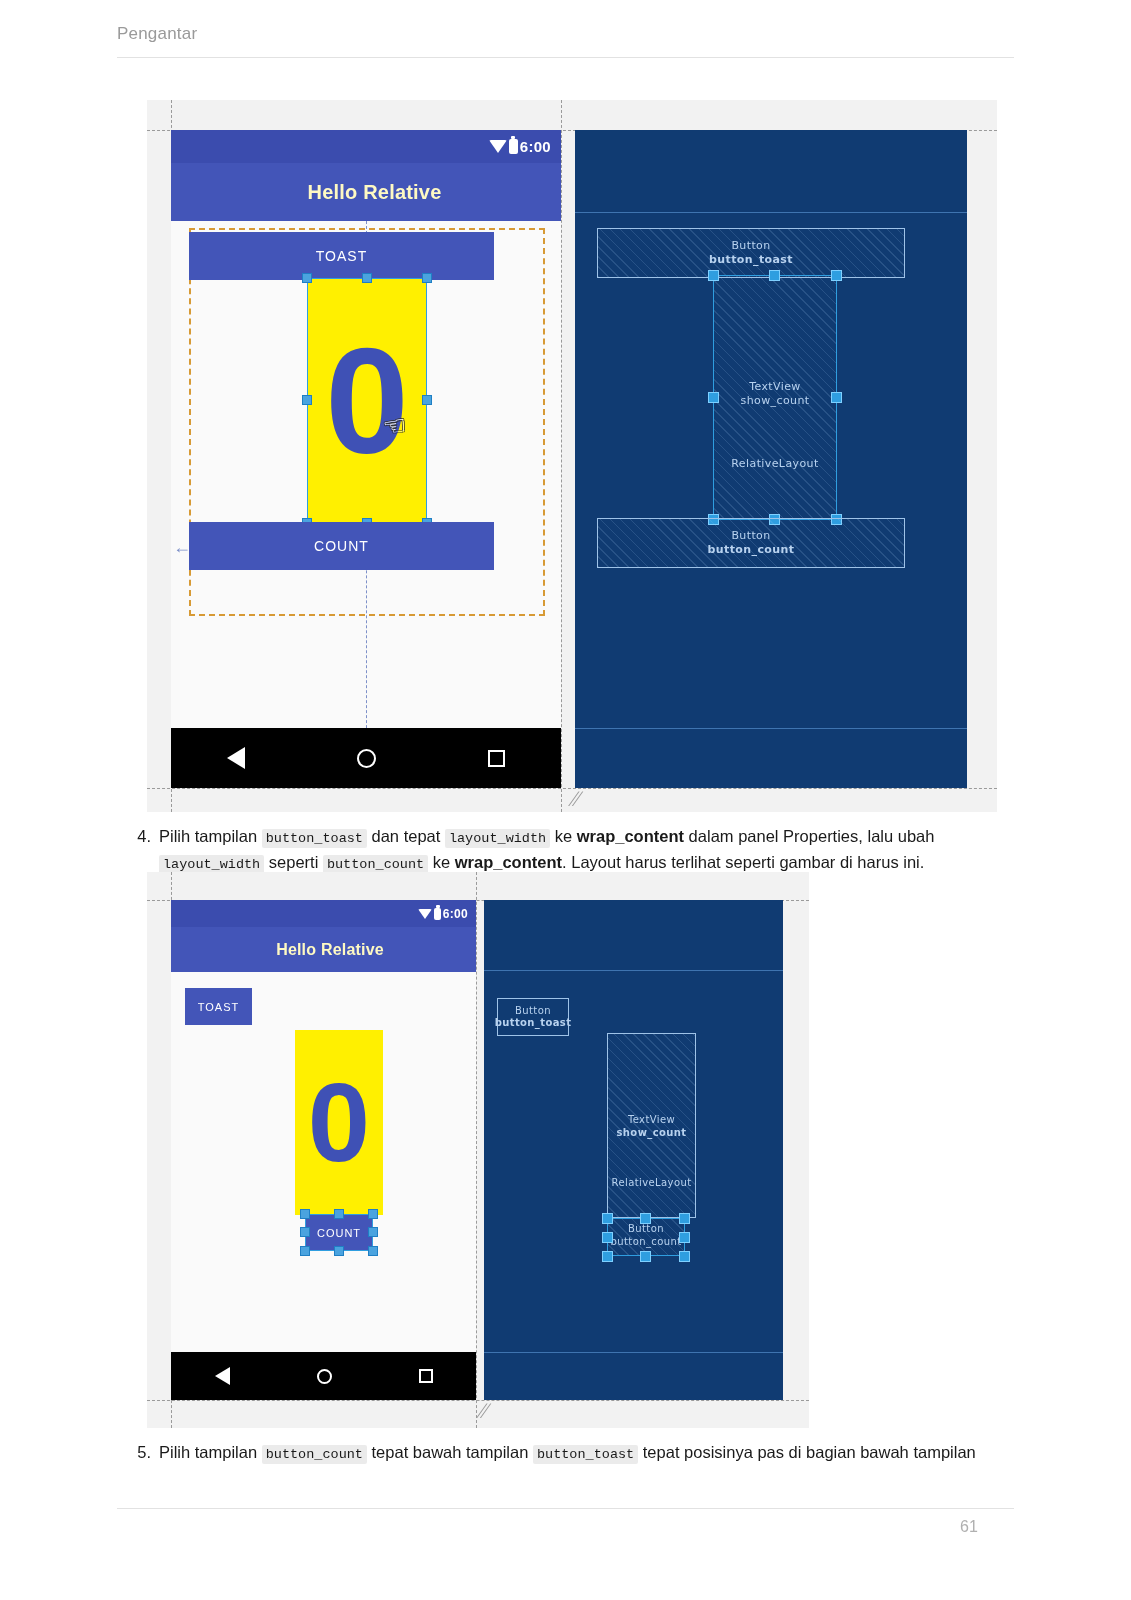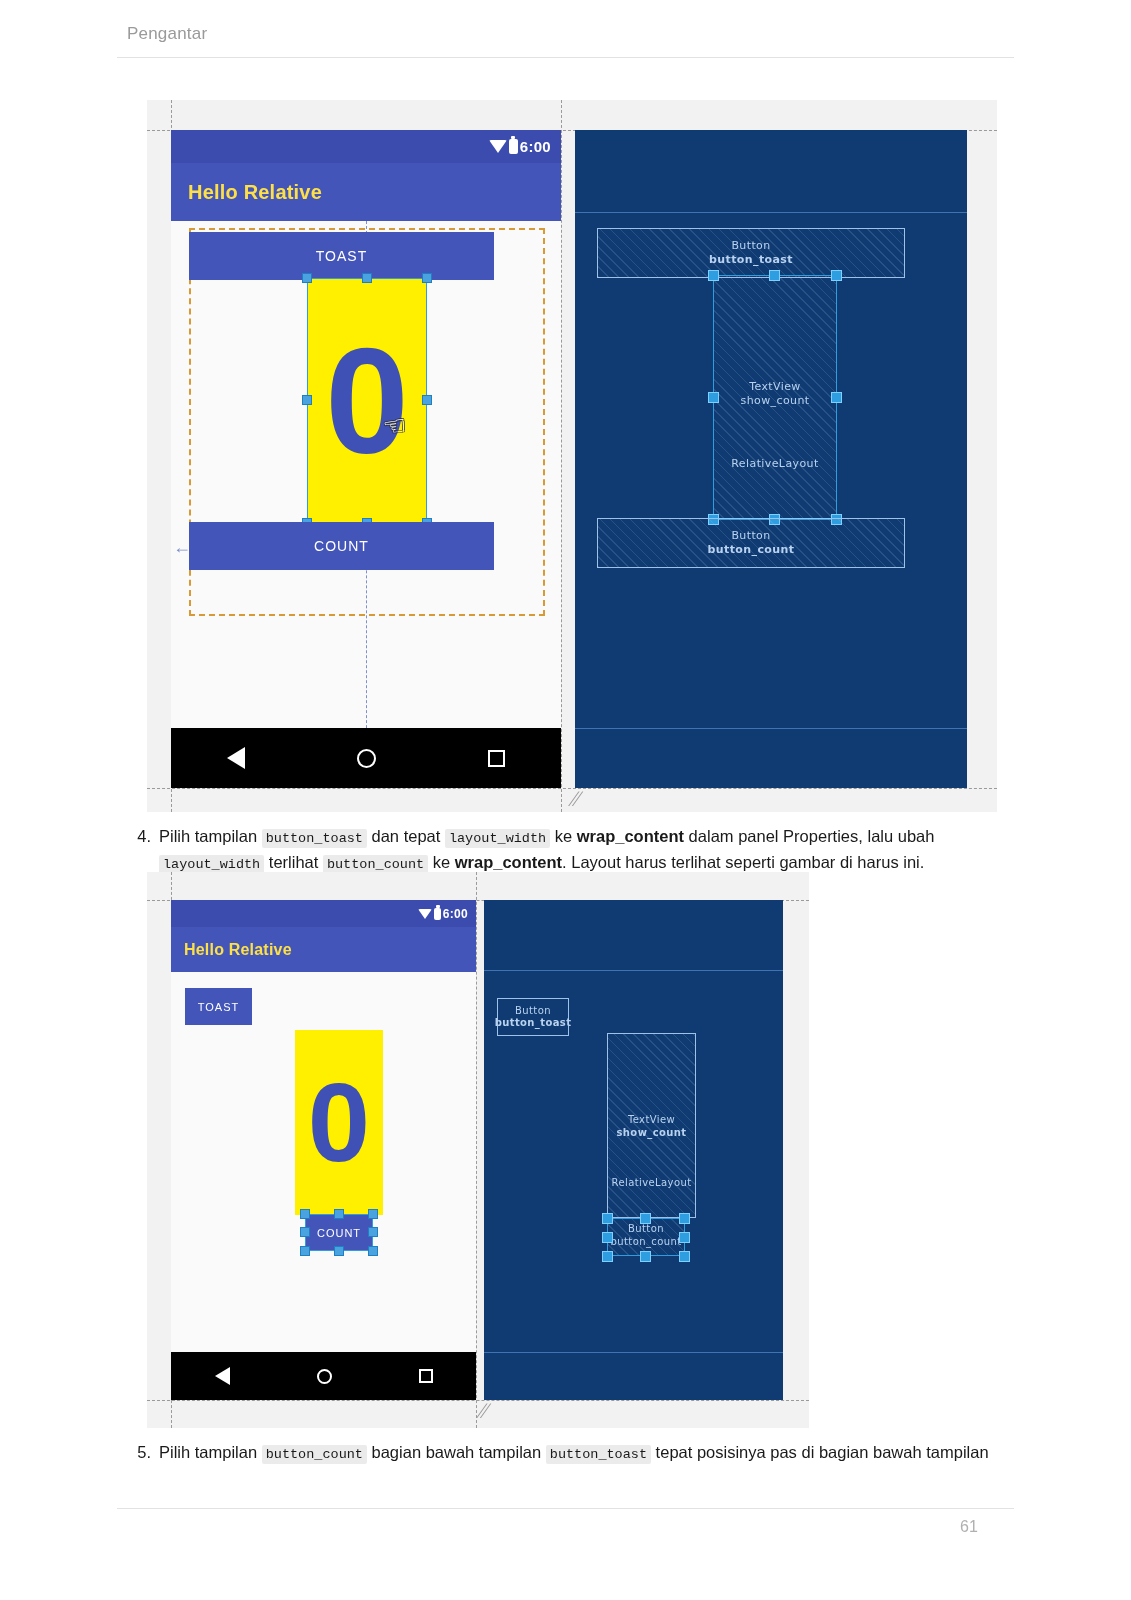--- a/index.html
+++ b/index.html
@@ -12,21 +12,21 @@
     position:relative;
     overflow:hidden;
   }
 
   
   .page-header {
     position:absolute; left:0; top:0; width:1131px; height:60px;
   }
   .page-header .title {
     position:absolute; left:117px; top:24px;
-    font-size:17px; color:#9a9a9a; letter-spacing:.2px;margin-left:10px;
+    font-size:17px; color:#9a9a9a; letter-spacing:.2px;
   }
   .header-rule {
     position:absolute; left:117px; top:57px; width:897px; height:1px;
     background:#e2e2e2;
   }
 
   
   .footer-rule {
     position:absolute; left:117px; top:1508px; width:897px; height:1px;
     background:#e2e2e2;
@@ -76,22 +76,22 @@
     position:relative;
   }
   .batt-ico::before {
     content:""; position:absolute; left:2.5px; top:-3px;
     width:4px; height:3px; background:#ffffff; border-radius:1px;
   }
   .sb-time { font-size:15px; font-weight:bold; letter-spacing:.3px; }
 
   .appbar {
     position:absolute; left:0; width:100%;
-    background:#4355b8; color:#fde047;
-    display:flex; align-items:center;
+    background:#4355b8; color:#fef9c3;
+    display:flex; align-items:center;justify-content:center;
   }
   .appbar .app-title {
     font-size:20px; font-weight:bold; letter-spacing:.2px;
   }
 
   .navbar {
     position:absolute; left:0; width:100%;
     background:#000000;
     display:flex; align-items:center; justify-content:space-around;
   }
@@ -318,21 +318,21 @@
 
     <div class="bp-topline" style="top:598px;"></div>
   </div>
 
   <div class="resize-corner" style="left:425px; top:688px;">∕∕</div>
 </div>
 
 <div class="step" style="left:125px; top:824px; width:890px;">
   <span class="num">4.</span>
   <span class="body">
-    <span>Pilih tampilan </span><code>button_toast</code><span> dan tepat </span><code>layout_width</code><span> ke </span><b>wrap_content</b><span> dalam panel Properties, lalu ubah </span><code>layout_width</code><span> terlihat </span><code>button_count</code><span> ke </span><b>wrap_content</b><span>. Layout harus terlihat seperti gambar di harus ini.</span>
+    <span>Pilih tampilan </span><code>button_toast</code><span> dan tepat </span><code>layout_width</code><span> ke </span><b>wrap_content</b><span> dalam panel Properties, lalu ubah </span><code>layout_width</code><span> seperti </span><code>button_count</code><span> ke </span><b>wrap_content</b><span>. Layout harus terlihat seperti gambar di harus ini.</span>
   </span>
 </div>
 
 <div class="figure" id="figure-2">
 
   <div class="guide-v" style="left:24px; top:0; height:556px;"></div>
   <div class="guide-v" style="left:329px; top:0; height:556px;"></div>
   <div class="guide-h" style="left:0; top:28px; width:662px;"></div>
   <div class="guide-h" style="left:0; top:528px; width:662px;"></div>
 
@@ -414,18 +414,18 @@
 
     <div class="bp-topline" style="top:452px;"></div>
   </div>
 
   <div class="resize-corner" style="left:333px; top:528px;">∕∕</div>
 </div>
 
 <div class="step" style="left:125px; top:1440px; width:890px;">
   <span class="num">5.</span>
   <span class="body">
-    <span>Pilih tampilan </span><code>button_count</code><span> bagian bawah tampilan </span><code>button_toast</code><span> tepat posisinya pas di bagian bawah tampilan</span>
+    <span>Pilih tampilan </span><code>button_count</code><span> tepat bawah tampilan </span><code>button_toast</code><span> tepat posisinya pas di bagian bawah tampilan</span>
   </span>
 </div>
 
 <div class="footer-rule"></div>
 <div class="page-number">61</div>
 
 </body></html>

